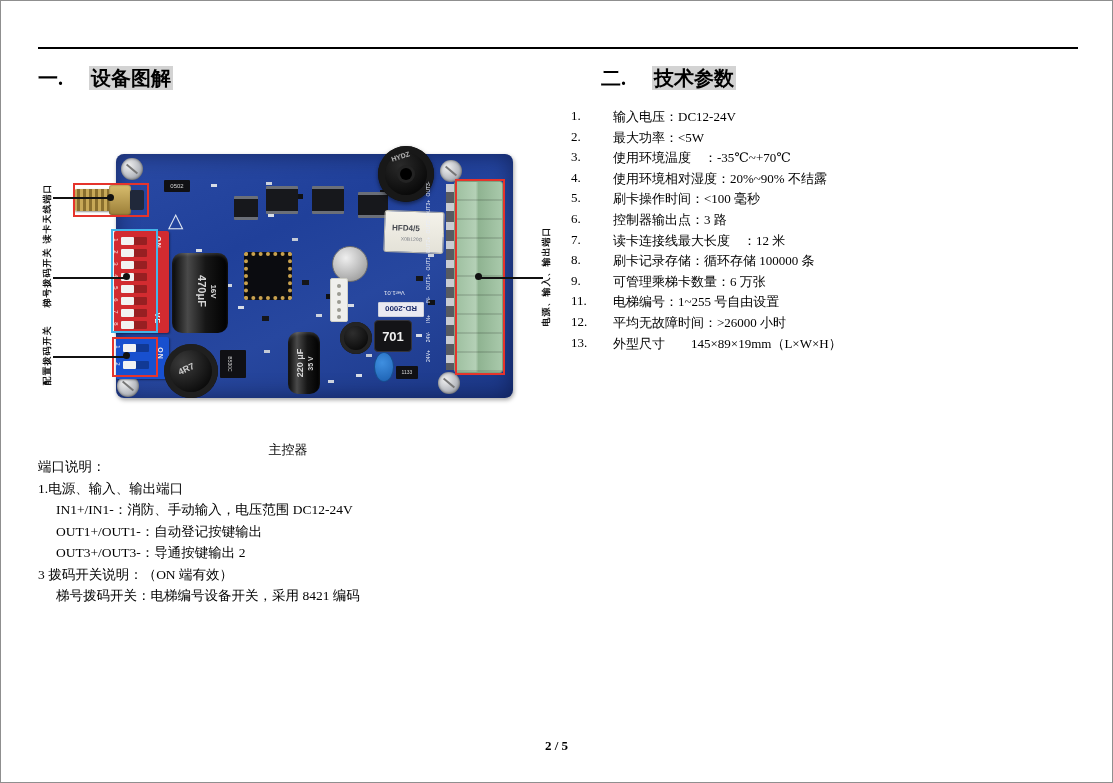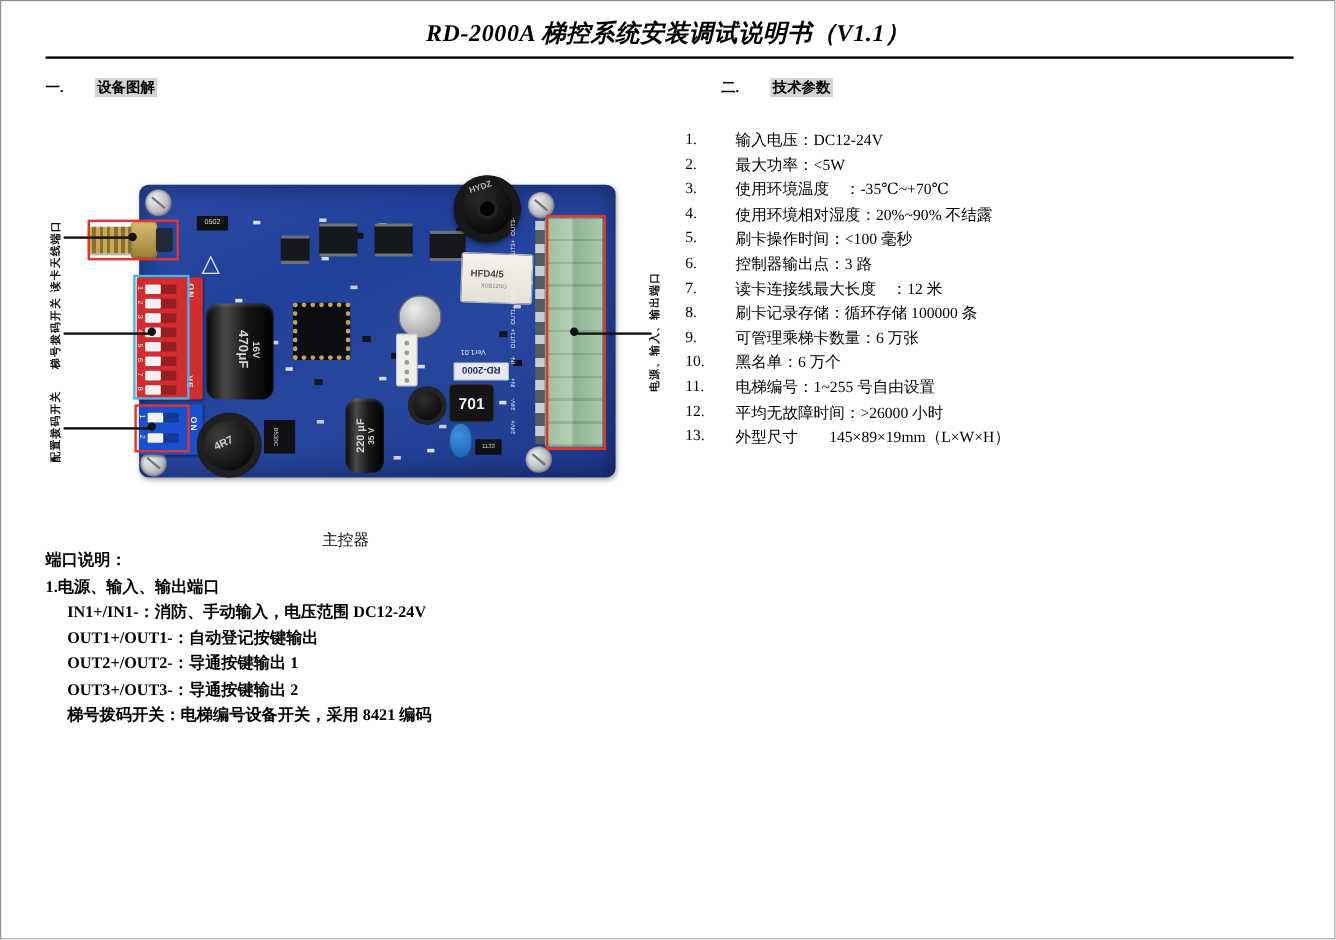--- a/index.html
+++ b/index.html
@@ -7,21 +7,21 @@
     position:relative;width:1113px;height:783px;background:#ffffff;
     border:1px solid #8f8f8f;box-sizing:border-box;overflow:hidden;
     font-family:"Liberation Serif","DejaVu Serif",serif;color:#000;
   }
   
   .doc-title{
     position:absolute;top:13px;left:0;width:100%;text-align:center;
     font-size:20px;font-weight:bold;font-style:italic;letter-spacing:.5px;
   }
   .title-rule{position:absolute;top:46px;left:37px;width:1040px;border-top:2px solid #000;}
-  .sec-head{position:absolute;top:64px;font-size:12px;font-weight:bold;}
+  .sec-head{position:absolute;top:64px;font-size:20px;font-weight:bold;}
   .sec-head .sec-num{display:inline-block;margin-right:26px;}
   .sec-head .sec-label{
     background:#d3d3d3;padding:1px 2px;
     font-family:"Liberation Sans","DejaVu Sans",sans-serif;
   }
   .sec-one{left:37px;}
   .sec-two{left:600px;}
   
   .tech-list{position:absolute;left:570px;top:107px;width:510px;font-size:13px;}
   .trow{display:flex;height:20.6px;align-items:flex-start;white-space:nowrap;}
@@ -122,30 +122,29 @@
   .abox.red{border:2px solid #e5342c;}
   .abox.cyan{border:2px solid #45b5e8;}
   .aline{position:absolute;border-top:2px solid #111;height:0;}
   .adot{position:absolute;width:7px;height:7px;border-radius:50%;background:#111;}
   .alabel{position:absolute;width:100px;text-align:center;transform:rotate(-90deg);
     font-size:9px;font-weight:bold;letter-spacing:1px;color:#111;}
   .alabel.wide{width:120px;}
   
   .fig-caption{position:absolute;left:37px;top:440px;width:500px;text-align:center;font-size:13px;}
   .port-notes{position:absolute;left:37px;top:457px;width:520px;font-size:13.5px;}
-  .pline{height:21.5px;white-space:nowrap;font-weight:bold;}
+  .pline{height:21.5px;white-space:nowrap;}
   .ind1{padding-left:18px;}
   .footer{position:absolute;left:0;top:737px;width:100%;text-align:center;font-size:13px;font-weight:bold;}
 </style>
 </head>
 <body>
 
 <div class="page">
 
-  <div class="doc-title">RD-2000A 梯控系统安装调试说明书（V1.1）</div>
   <div class="title-rule"></div>
 
   <div class="sec-head sec-one">
     <span class="sec-num">一.</span><span class="sec-label">设备图解</span>
   </div>
   <div class="sec-head sec-two">
     <span class="sec-num">二.</span><span class="sec-label">技术参数</span>
   </div>
 
   <div class="tech-list">
@@ -177,24 +176,20 @@
         <span class="tnum">7.</span>
         <span class="ttxt">读卡连接线最大长度　：12 米</span>
       </div>
     <div class="trow">
         <span class="tnum">8.</span>
         <span class="ttxt">刷卡记录存储：循环存储 100000 条</span>
       </div>
     <div class="trow">
         <span class="tnum">9.</span>
         <span class="ttxt">可管理乘梯卡数量：6 万张</span>
-      </div>
-    <div class="trow">
-        <span class="tnum">10.</span>
-        <span class="ttxt">黑名单：6 万个</span>
       </div>
     <div class="trow">
         <span class="tnum">11.</span>
         <span class="ttxt">电梯编号：1~255 号自由设置</span>
       </div>
     <div class="trow">
         <span class="tnum">12.</span>
         <span class="ttxt">平均无故障时间：&gt;26000 小时</span>
       </div>
     <div class="trow">
@@ -348,18 +343,19 @@
     <span class="alabel wide" style="left:455px;top:129px;">电源、输入、输出端口</span>
   </div>
 
   <div class="fig-caption">主控器</div>
 
   <div class="port-notes">
     <div class="pline ind0">端口说明：</div>
     <div class="pline ind0">1.电源、输入、输出端口</div>
     <div class="pline ind1">IN1+/IN1-：消防、手动输入，电压范围 DC12-24V</div>
     <div class="pline ind1">OUT1+/OUT1-：自动登记按键输出</div>
-    <div class="pline ind1">OUT2+/OUT2-：导通按键输出 1</div>
     <div class="pline ind1">OUT3+/OUT3-：导通按键输出 2</div>
+    <div class="pline ind0">3 拨码开关说明：（ON 端有效）</div>
     <div class="pline ind1">梯号拨码开关：电梯编号设备开关，采用 8421 编码</div>
   </div>
 
+  <div class="footer">2 / 5</div>
 </div>
 
 </body></html>

